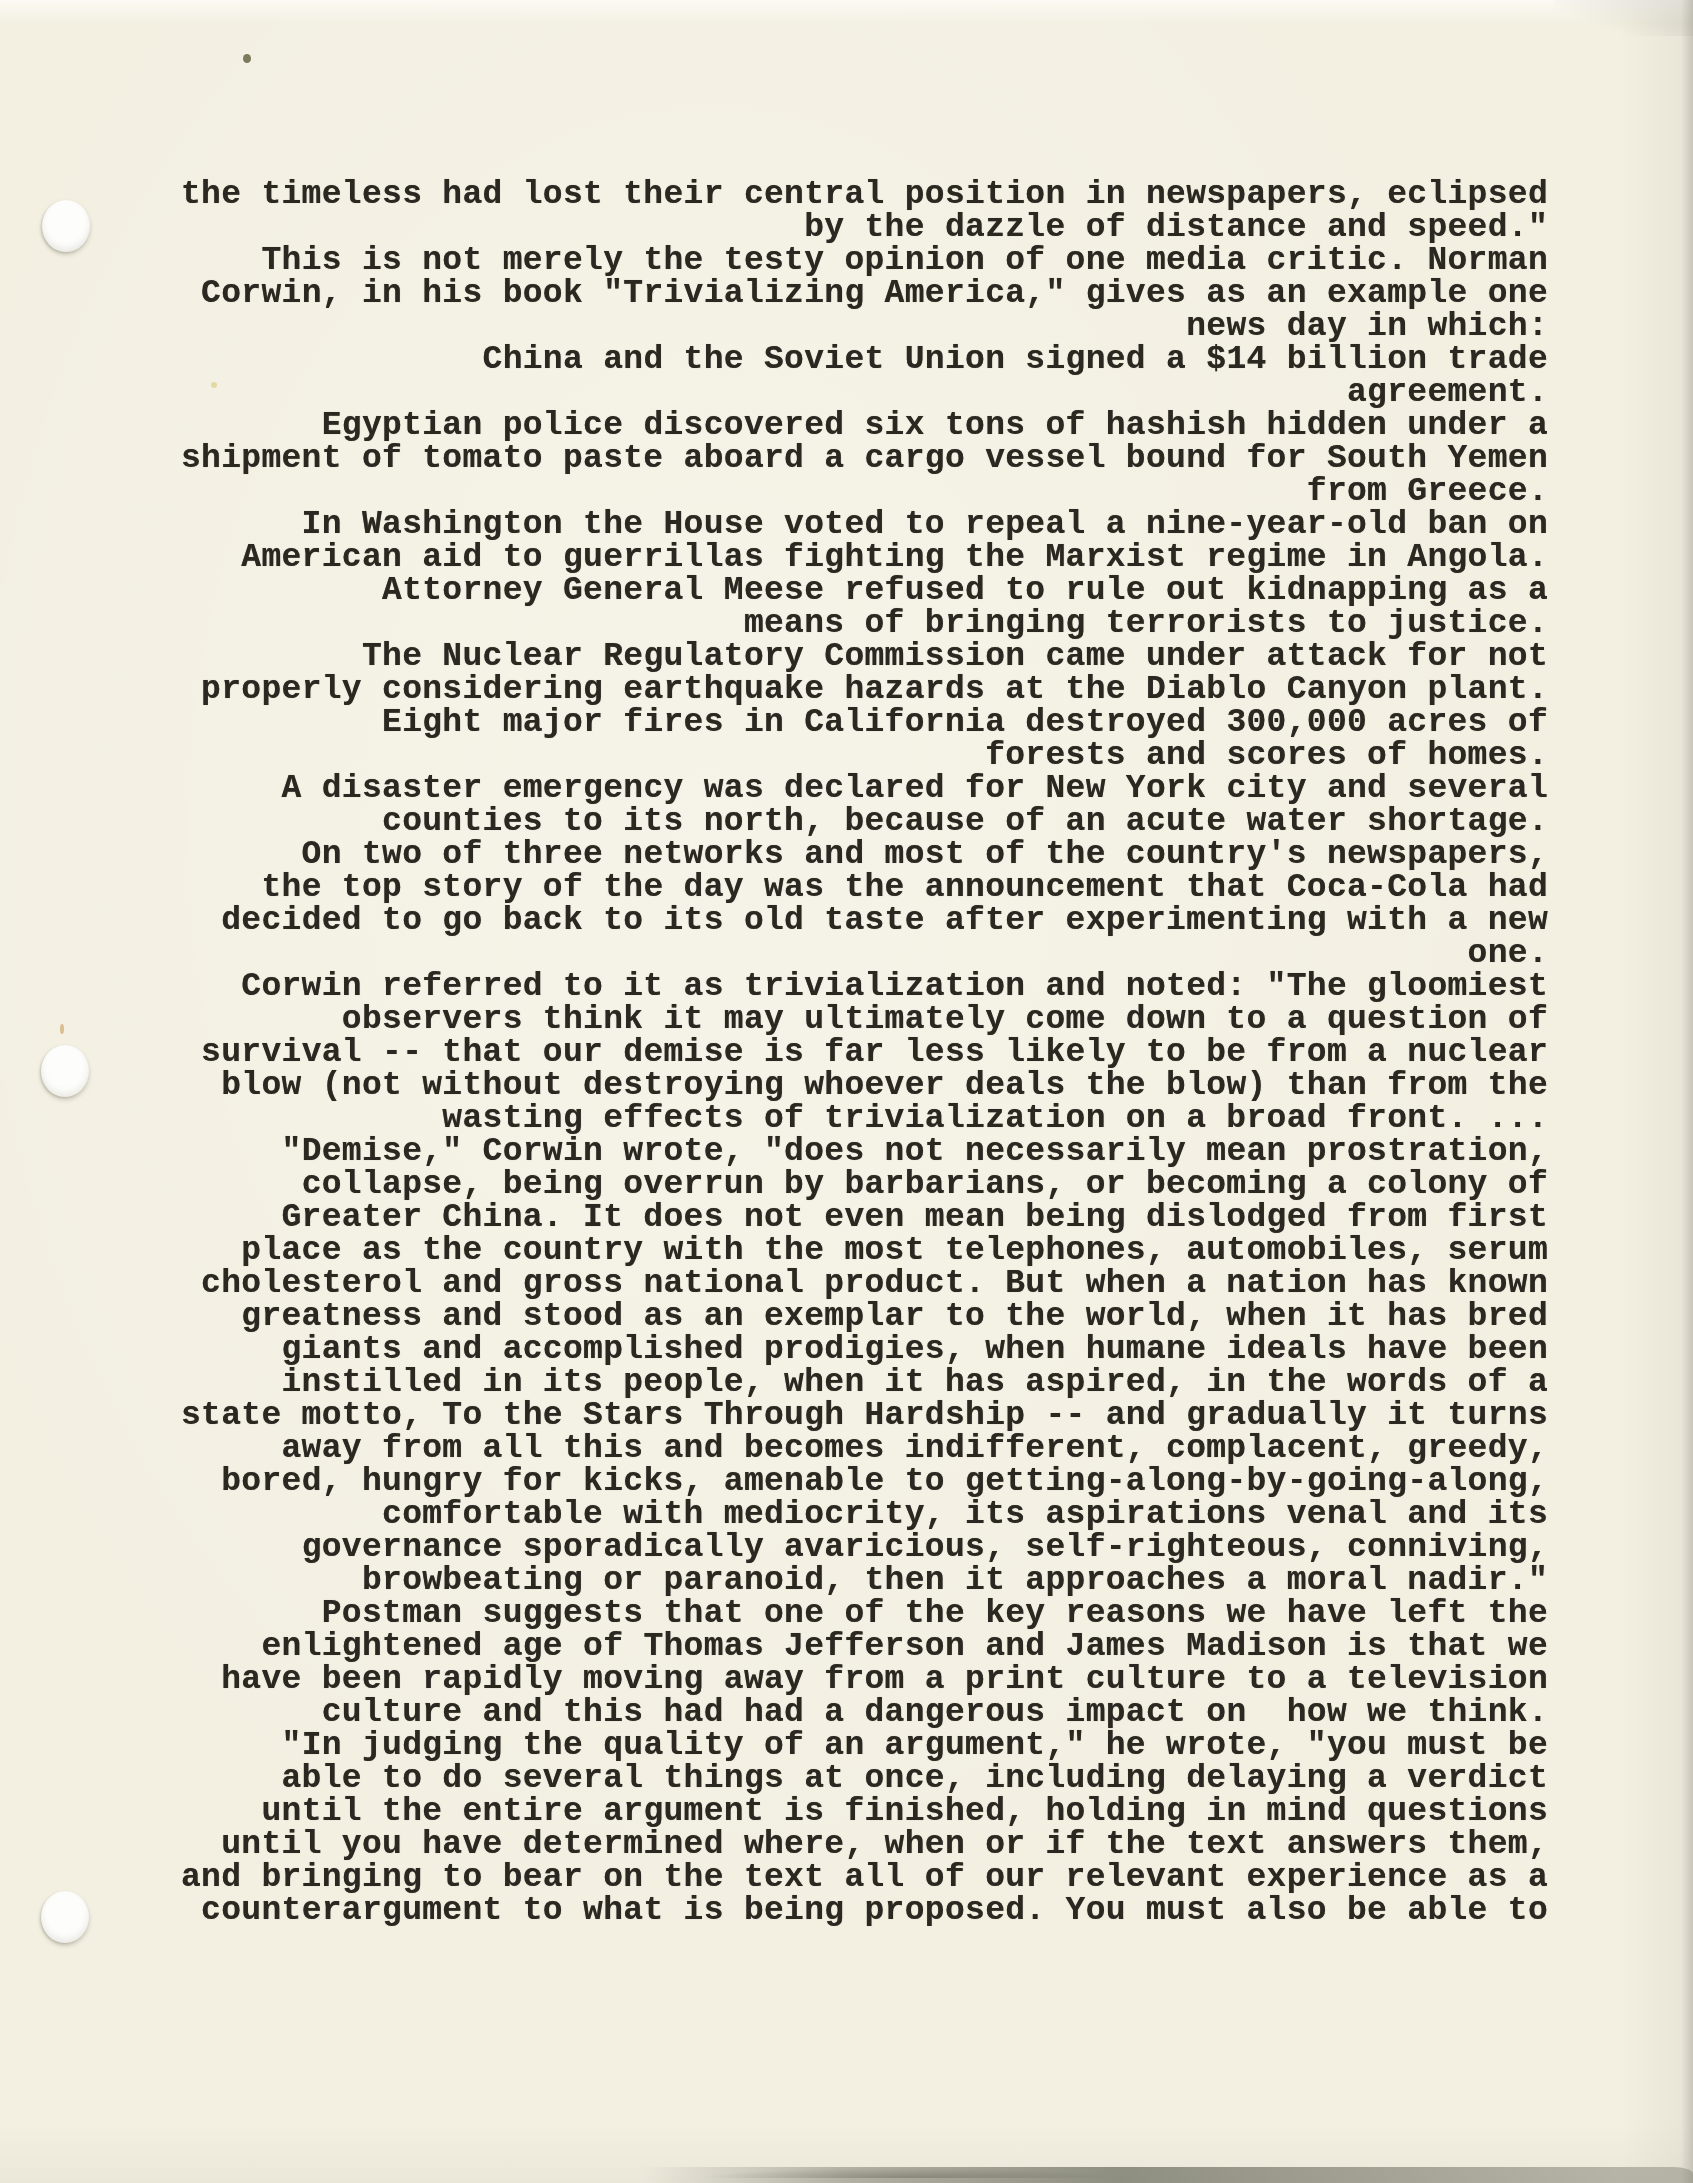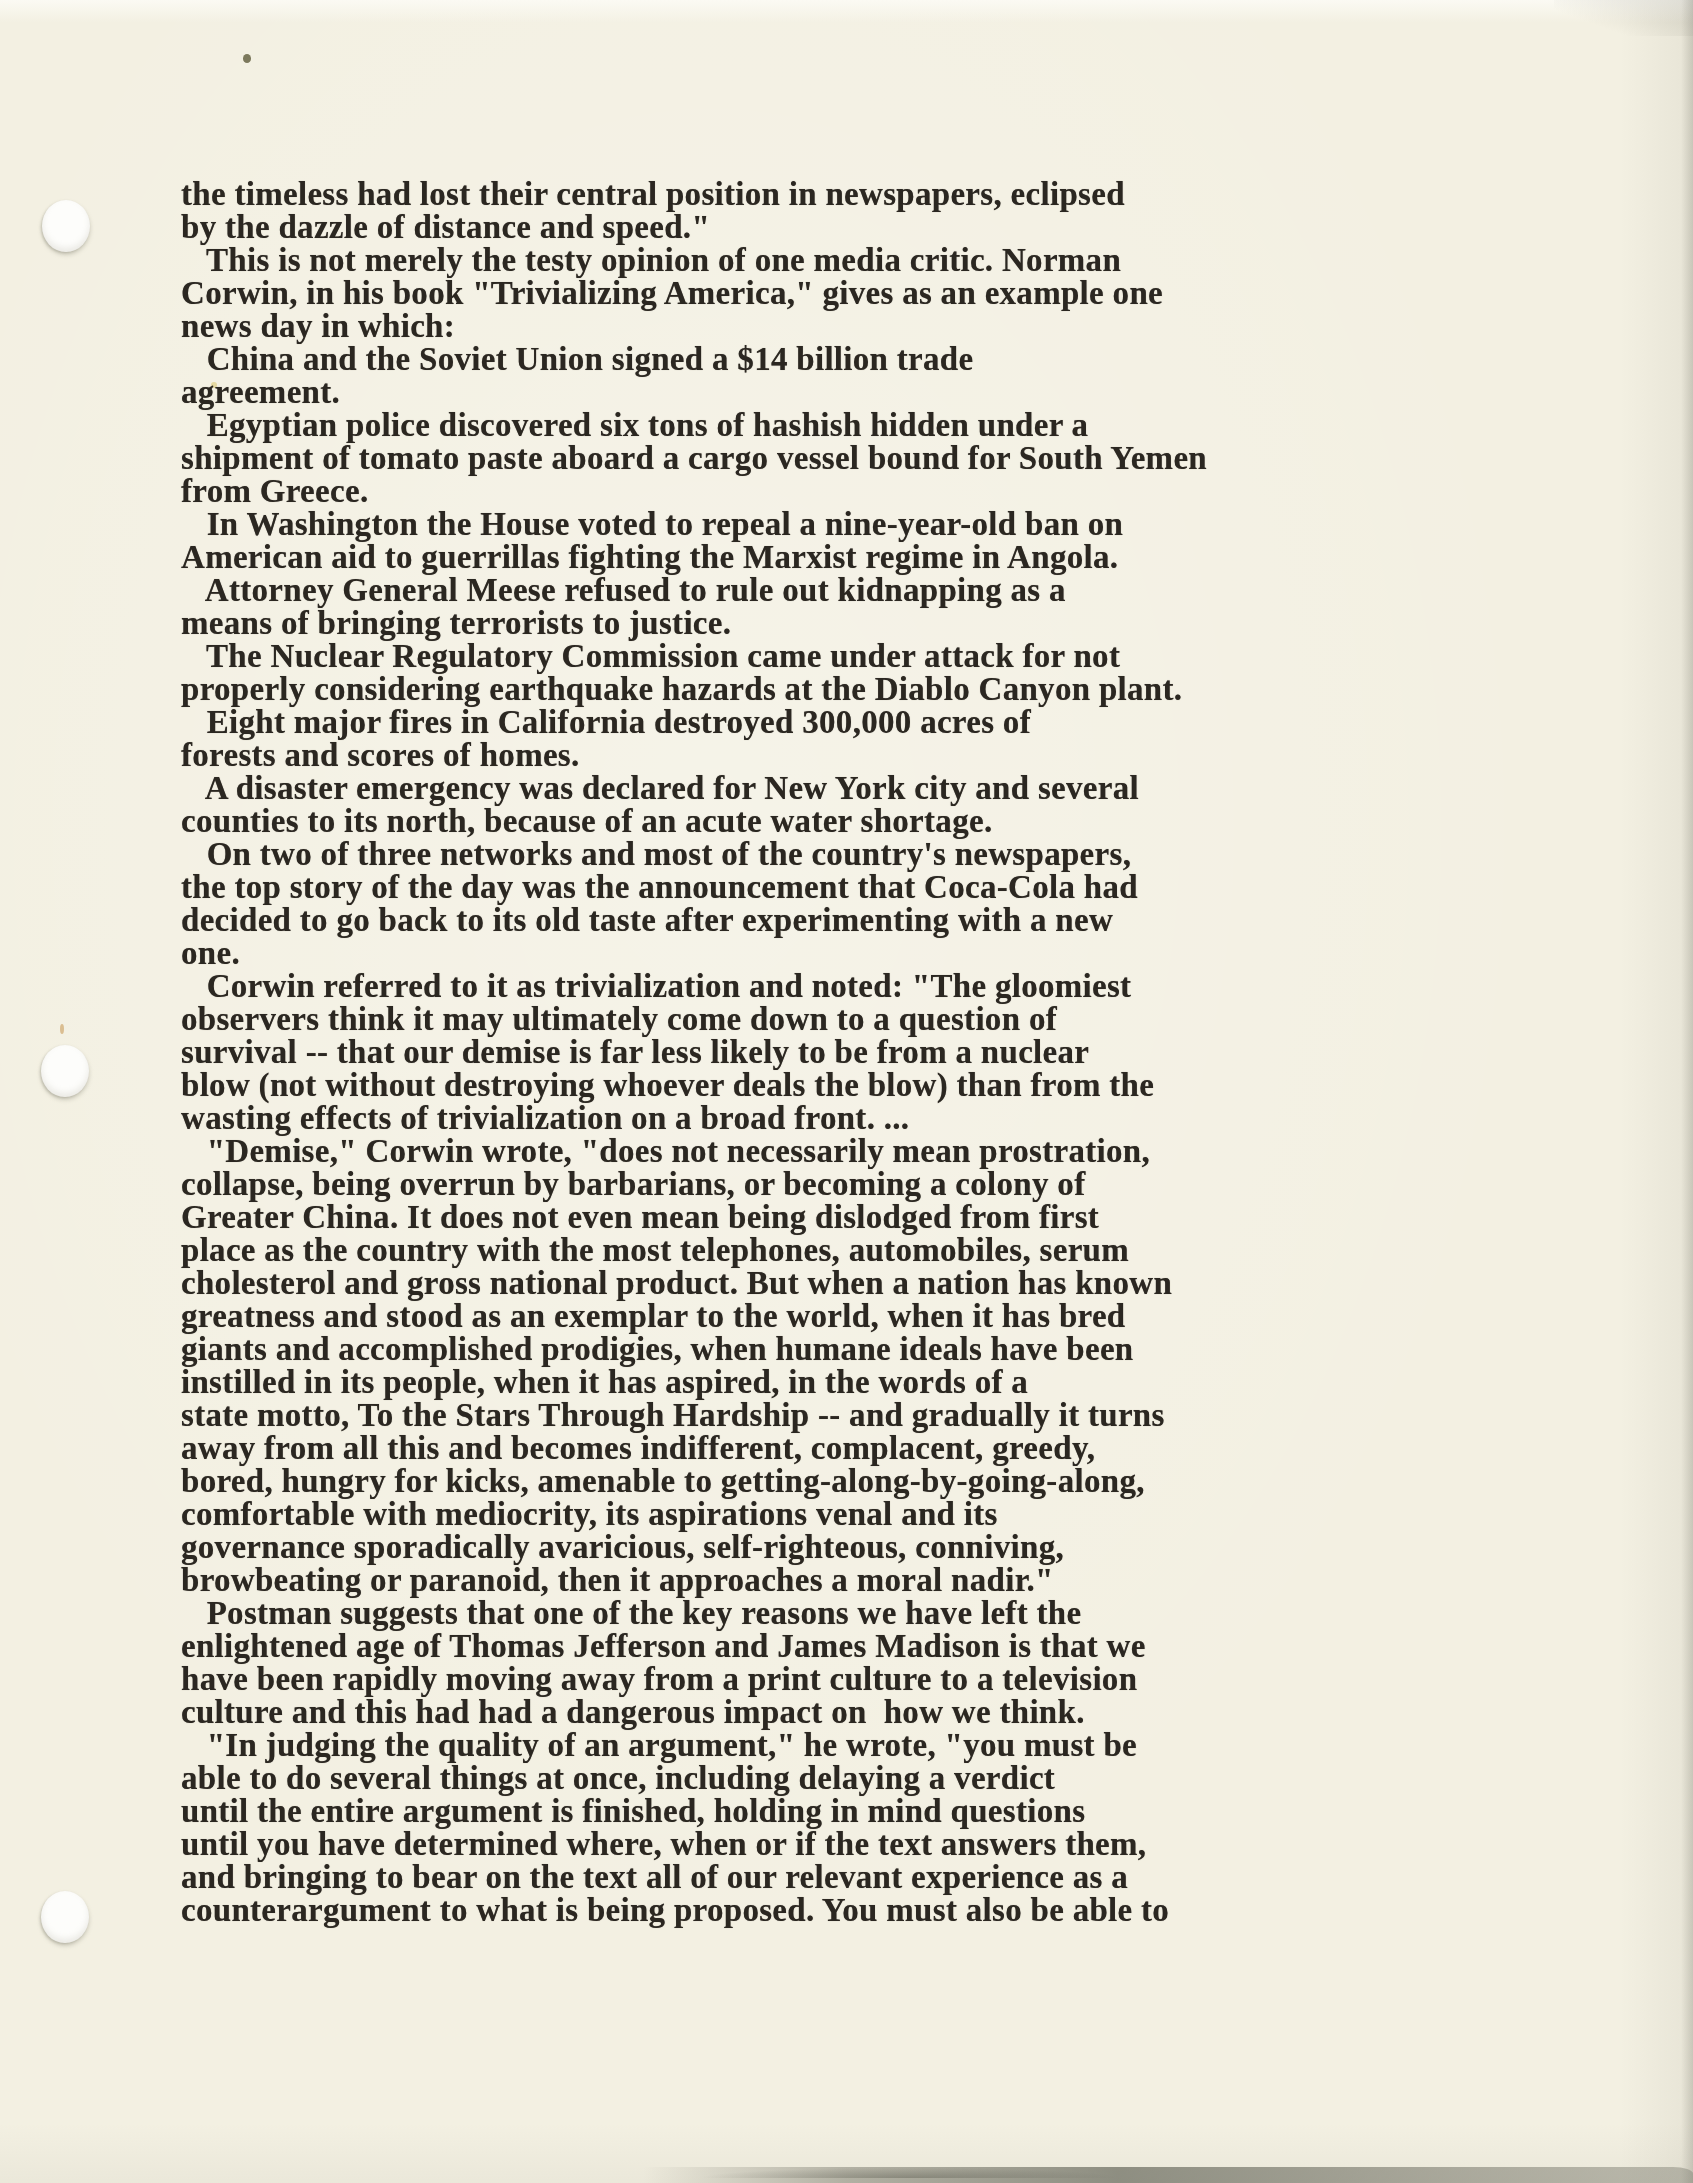--- a/index.html
+++ b/index.html
@@ -68,28 +68,29 @@
   .hole-3 { left: 41px; top: 1891px; }
   .speck { position: absolute; border-radius: 50%; }
   .speck-1 { left: 243px; top: 54px; width: 8px; height: 8.6px; background: #6f6c4e; opacity: 0.9; }
   .speck-2 { left: 211px; top: 382px; width: 6px; height: 6px; background: #d9c46c; opacity: 0.55; }
   .speck-3 { left: 60px; top: 1024px; width: 4px; height: 10px; background: #c28c40; opacity: 0.5; }
   pre.typed-text {
     position: absolute;
     left: 181px;
     top: 178px;
     margin: 0;
-    font-family: Liberation Serif, serif;
+    font-family: Liberation Mono, monospace;
     font-weight: 700;
     font-size: 33px;
     line-height: 33px;
     letter-spacing: 0.3px;
     color: #2b2721;
     white-space: pre;
     text-shadow: 0 0 0.7px rgba(43,39,33,0.55);
+    text-align: right;
   }
 </style>
 </head>
 <body>
 
 <div class="paper-shading"></div>
 <div class="corner-shade-top-right"></div>
 <div class="edge-right"></div>
 <div class="scan-bottom-band"></div>
 <div class="scan-bottom-smudge"></div>

